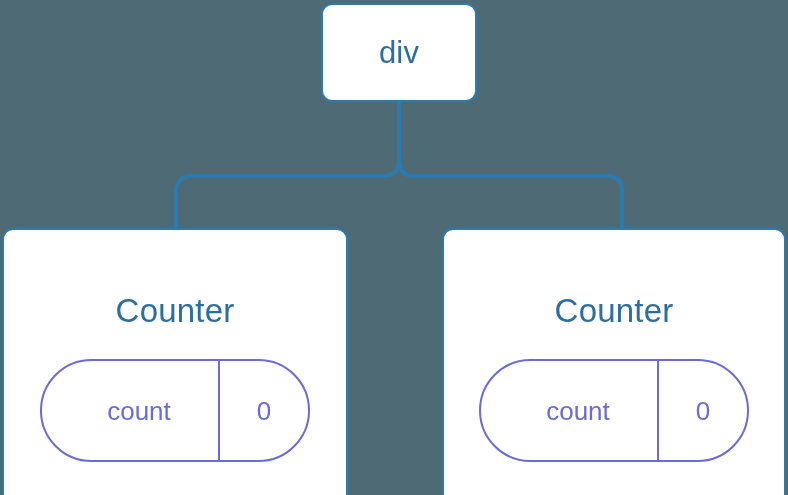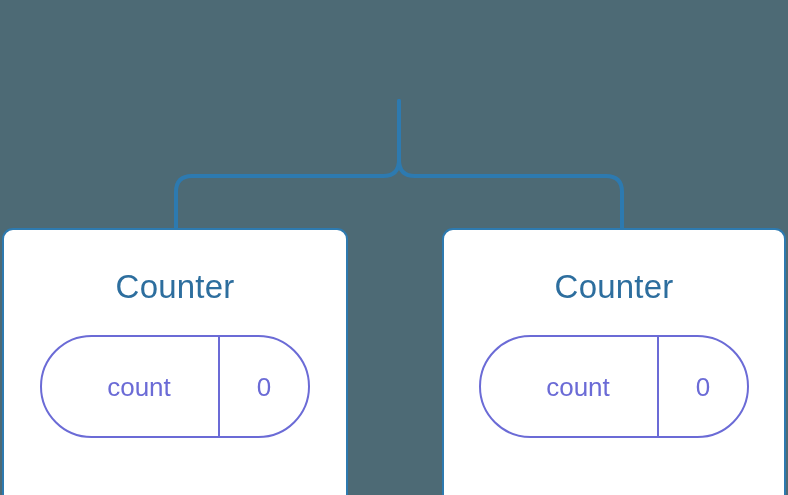--- a/index.html
+++ b/index.html
@@ -70,20 +70,21 @@
     top: 228px;
     width: 344px;
   }
   .node-title-component {
     color: #2d6e9e;
     font-size: 33px;
     font-weight: 400;
     letter-spacing: 0.2px;
     line-height: 1;
     margin-bottom: 32px;
+    margin-top: 24px;
   }
 
   
   .state-pill {
     display: flex;
     align-items: stretch;
     height: 103px;
     border: 2px solid #6b6bd6;
     border-radius: 52px;
     box-sizing: border-box;
@@ -112,20 +113,23 @@
 <body>
 
 <div id="canvas">
 
   <svg id="edges" viewBox="0 0 788 495" xmlns="http://www.w3.org/2000/svg">
 
     <path d="M 399 101 L 399 160 Q 399 176 383 176 L 192 176 Q 176 176 176 192 L 176 228" fill="none" stroke="#2d7ab0" stroke-width="4" stroke-linecap="round"></path>
     <path d="M 399 101 L 399 160 Q 399 176 415 176 L 606 176 Q 622 176 622 192 L 622 228" fill="none" stroke="#2d7ab0" stroke-width="4" stroke-linecap="round"></path>
   </svg>
 
+  <div class="node" id="node-div">
+    <span class="node-title-div">div</span>
+  </div>
 
   <div class="node node-component" id="node-counter-left">
     <span class="node-title-component">Counter</span>
     <div class="state-pill">
       <span class="pill-key">count</span>
       <span class="pill-val">0</span>
     </div>
   </div>
 
   <div class="node node-component" id="node-counter-right">

